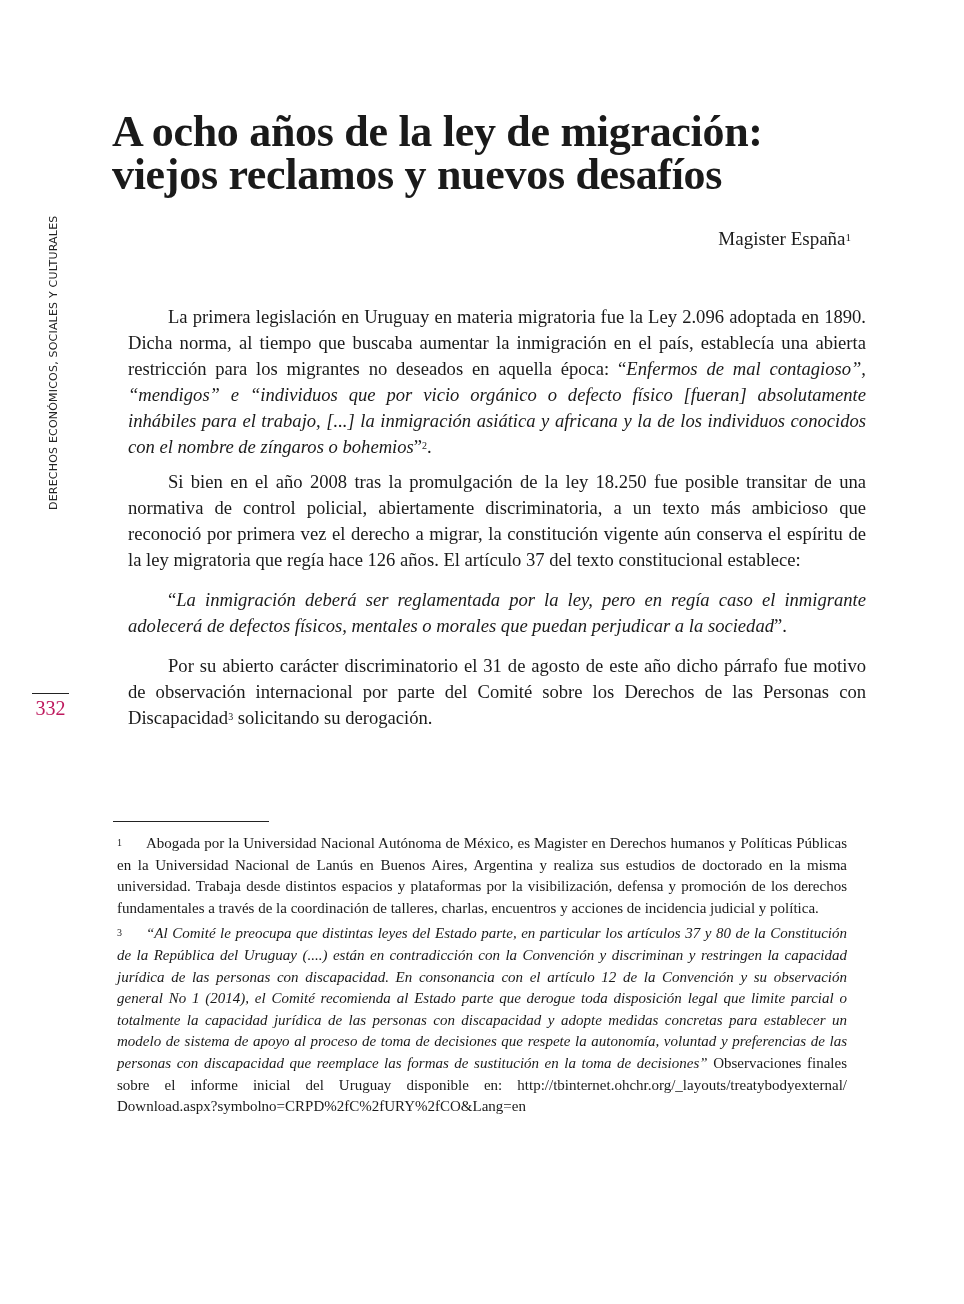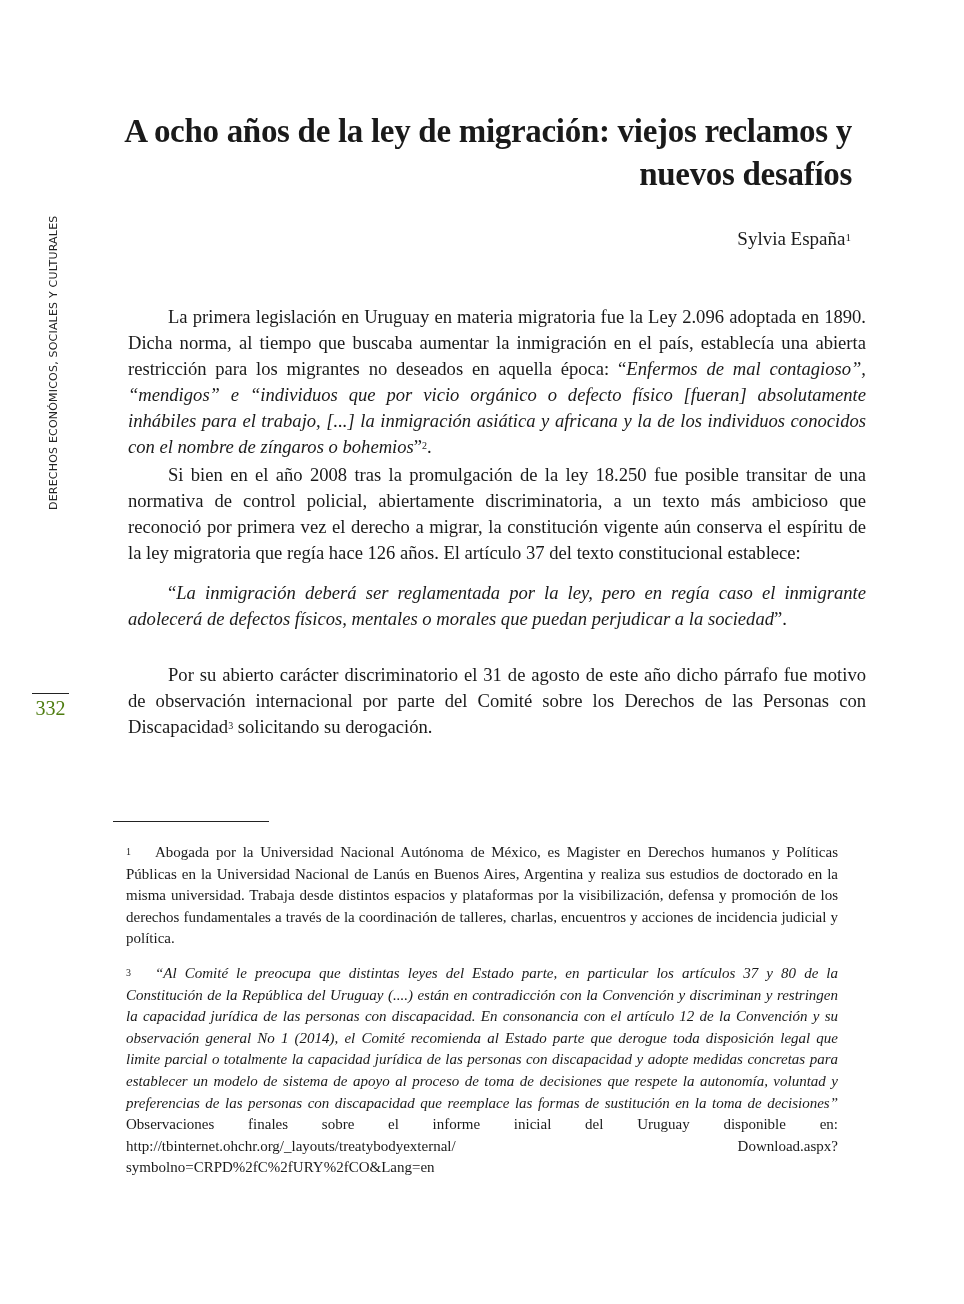--- a/index.html
+++ b/index.html
@@ -36,29 +36,29 @@
     }
     .page-rule {
       height: 1px;
       background: #222;
       width: 37px;
       margin-bottom: 2px;
     }
     .page-number {
       font-size: 20px;
       line-height: 24px;
-      color: #4d7c0f;
+      color: #be185d;
     }
     .title {
       position: absolute;
       left: 112px;
       top: 110px;
       width: 740px;
-      text-align: right;
-      font-size: 33px;
+      text-align: left;
+      font-size: 44px;
       line-height: 43px;
       font-weight: bold;
       letter-spacing: -0.3px;
       margin: 0;
     }
     .author {
       position: absolute;
       right: 113px;
       top: 226px;
       font-size: 19px;
@@ -78,27 +78,27 @@
       font-size: 18.6px;
       line-height: 26px;
     }
     .body-text p {
       margin: 0;
       text-align: justify;
       text-indent: 40px;
       hyphens: manual;
     }
     .body-text p + p {
-      margin-top: 2px;
+      margin-top: 9px;
     }
     .body-text p.quote {
       margin-top: 14px;
     }
     .body-text p.after-quote {
-      margin-top: 30px;
+      margin-top: 14px;
     }
     .body-text em, .fn em {
       font-style: italic;
     }
     .body-text sup {
       font-size: 10px;
       vertical-align: top;
       position: relative;
       top: -1px;
     }
@@ -112,21 +112,21 @@
     }
     .footnotes {
       position: absolute;
       left: 113px;
       top: 829px;
       width: 738px;
       font-size: 15px;
       line-height: 21.6px;
     }
     .fn {
-      margin: 13px;
+      margin: 4px;
       text-align: justify;
       font-family: Liberation Serif, serif;
     }
     .fn-num {
       display: inline-block;
       width: 29px;
       font-size: 10px;
       vertical-align: top;
       position: relative;
       top: -1px;
@@ -138,21 +138,21 @@
 <div class="side-label">DERECHOS ECONÓMICOS, SOCIALES Y CULTURALES</div>
 
 <div class="page-number-wrap">
   <div class="page-rule"></div>
   <div class="page-number">332</div>
 </div>
 
 <h1 class="title">A ocho años de la ley de migración: viejos reclamos y nuevos desafíos</h1>
 
 <div class="author">
-  <span>Sylvia España</span><sup>1</sup>
+  <span>Magister España</span><sup>1</sup>
 </div>
 
 <div class="body-text">
   <p><span>La primera legislación en Uruguay en materia migratoria fue la Ley 2.096 adoptada en 1890. Dicha norma, al tiempo que buscaba aumentar la inmigración en el país, establecía una abierta restricción para los migrantes no deseados en aquella época: “</span><em>Enfermos de mal contagioso”, “mendigos” e “individuos que por vicio orgánico o defecto físico [fueran] absoluta­mente inhábiles para el trabajo, [...] la inmigración asiática y africana y la de los individuos conocidos con el nombre de zíngaros o bohemios</em><span>”</span><sup>2</sup><span>.</span></p>
 
   <p>Si bien en el año 2008 tras la promulgación de la ley 18.250 fue posible transitar de una normativa de control policial, abiertamente discriminatoria, a un texto más ambicioso que reconoció por primera vez el derecho a migrar, la constitución vigente aún conserva el espíritu de la ley migratoria que regía hace 126 años. El artículo 37 del texto constitucional establece:</p>
 
   <p class="quote"><span>“</span><em>La inmigración deberá ser reglamentada por la ley, pero en regía caso el inmigrante adolecerá de defectos físicos, mentales o morales que puedan perjudicar a la sociedad</em><span>”.</span></p>
 
   <p class="after-quote"><span>Por su abierto carácter discriminatorio el 31 de agosto de este año dicho párrafo fue motivo de observación internacional por parte del Comité sobre los Derechos de las Perso­nas con Discapacidad</span><sup>3</sup><span> solicitando su derogación.</span></p>

